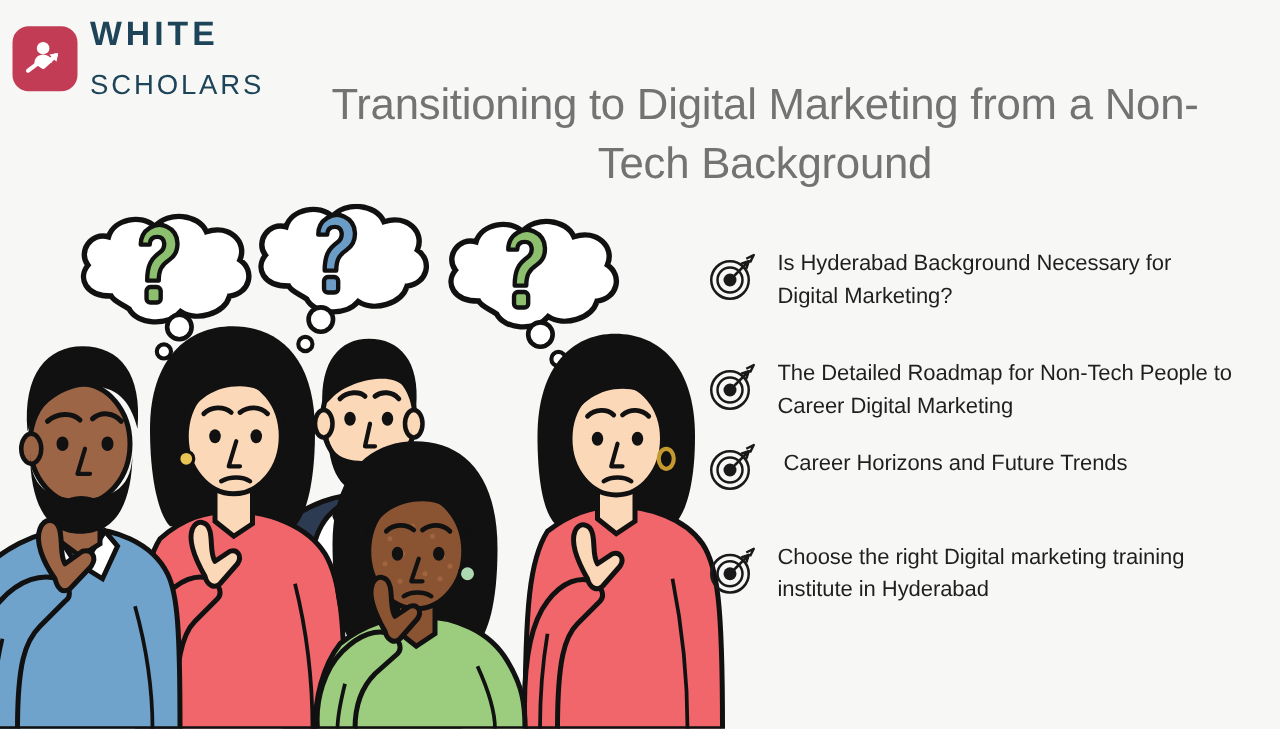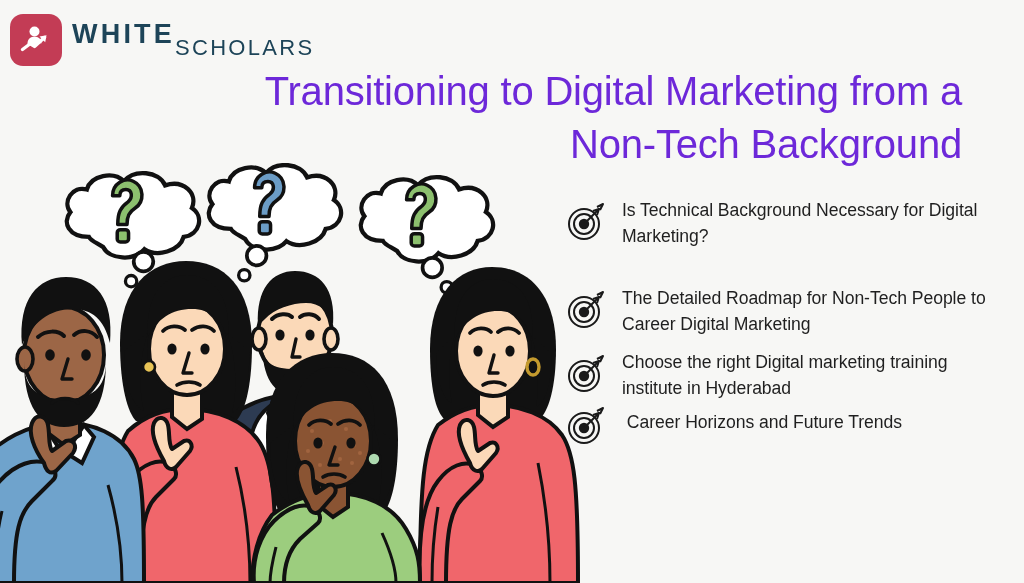--- a/index.html
+++ b/index.html
@@ -29,21 +29,21 @@
     height: 52px;
     border-radius: 13px;
     background: #c33c55;
     display: flex;
     align-items: center;
     justify-content: center;
     flex: none;
   }
   #logo-words {
     display: flex;
-    flex-direction: row;
+    flex-direction: column;
     line-height: 1;
   }
   .logo-line1 {
     font-size: 27px;
     font-weight: bold;
     letter-spacing: 3.2px;
     color: #1d4458;
   }
   .logo-line2 {
     font-size: 22px;
@@ -52,25 +52,25 @@
     color: #1d4458;
     margin-top: 16px;
   }
 
   
   #page-title {
     position: absolute;
     left: 262px;
     top: 38px;
     width: 700px;
-    text-align: right;
-    font-size: 40px;
+    text-align: center;
+    font-size: 35px;
     line-height: 1.33;
     font-weight: normal;
-    color: #6d28d9;
+    color: #737373;
     letter-spacing: -0.2px;
   }
 
   
   #illustration {
     position: absolute;
     left: 0;
     bottom: 0;
     width: 580px;
     height: 420px;
@@ -385,58 +385,58 @@
     <span class="bullet-icon">
       <svg width="40" height="40" viewBox="0 0 40 40">
         <circle cx="18" cy="22" r="15" fill="none" stroke="#1a1a1a" stroke-width="2"></circle>
         <circle cx="18" cy="22" r="10" fill="none" stroke="#1a1a1a" stroke-width="2"></circle>
         <circle cx="18" cy="22" r="5.2" fill="#1a1a1a"></circle>
         <path d="M19 21 L33 7" stroke="#1a1a1a" stroke-width="2" stroke-linecap="round"></path>
         <path d="M27 9 L33 7 L31 13" fill="none" stroke="#1a1a1a" stroke-width="2" stroke-linejoin="round"></path>
         <path d="M31 5 L37 2 L34 8" fill="none" stroke="#1a1a1a" stroke-width="2" stroke-linejoin="round"></path>
       </svg>
     </span>
-    <span class="bullet-text">Is Technical Background Necessary for Digital Marketing?</span>
+    <span class="bullet-text">Is Hyderabad Background Necessary for Digital Marketing?</span>
   </div>
 
   <div class="bullet-row" id="row-1">
     <span class="bullet-icon">
       <svg width="40" height="40" viewBox="0 0 40 40">
         <circle cx="18" cy="22" r="15" fill="none" stroke="#1a1a1a" stroke-width="2"></circle>
         <circle cx="18" cy="22" r="10" fill="none" stroke="#1a1a1a" stroke-width="2"></circle>
         <circle cx="18" cy="22" r="5.2" fill="#1a1a1a"></circle>
         <path d="M19 21 L33 7" stroke="#1a1a1a" stroke-width="2" stroke-linecap="round"></path>
         <path d="M27 9 L33 7 L31 13" fill="none" stroke="#1a1a1a" stroke-width="2" stroke-linejoin="round"></path>
         <path d="M31 5 L37 2 L34 8" fill="none" stroke="#1a1a1a" stroke-width="2" stroke-linejoin="round"></path>
       </svg>
     </span>
     <span class="bullet-text">The Detailed Roadmap for Non-Tech People to Career Digital Marketing</span>
   </div>
 
+  <div class="bullet-row" id="row-2">
+    <span class="bullet-icon">
+      <svg width="40" height="40" viewBox="0 0 40 40">
+        <circle cx="18" cy="22" r="15" fill="none" stroke="#1a1a1a" stroke-width="2"></circle>
+        <circle cx="18" cy="22" r="10" fill="none" stroke="#1a1a1a" stroke-width="2"></circle>
+        <circle cx="18" cy="22" r="5.2" fill="#1a1a1a"></circle>
+        <path d="M19 21 L33 7" stroke="#1a1a1a" stroke-width="2" stroke-linecap="round"></path>
+        <path d="M27 9 L33 7 L31 13" fill="none" stroke="#1a1a1a" stroke-width="2" stroke-linejoin="round"></path>
+        <path d="M31 5 L37 2 L34 8" fill="none" stroke="#1a1a1a" stroke-width="2" stroke-linejoin="round"></path>
+      </svg>
+    </span>
+    <span class="bullet-text"> Career Horizons and Future Trends</span>
+  </div>
+
   <div class="bullet-row" id="row-3">
     <span class="bullet-icon">
       <svg width="40" height="40" viewBox="0 0 40 40">
         <circle cx="18" cy="22" r="15" fill="none" stroke="#1a1a1a" stroke-width="2"></circle>
         <circle cx="18" cy="22" r="10" fill="none" stroke="#1a1a1a" stroke-width="2"></circle>
         <circle cx="18" cy="22" r="5.2" fill="#1a1a1a"></circle>
         <path d="M19 21 L33 7" stroke="#1a1a1a" stroke-width="2" stroke-linecap="round"></path>
         <path d="M27 9 L33 7 L31 13" fill="none" stroke="#1a1a1a" stroke-width="2" stroke-linejoin="round"></path>
         <path d="M31 5 L37 2 L34 8" fill="none" stroke="#1a1a1a" stroke-width="2" stroke-linejoin="round"></path>
       </svg>
     </span>
     <span class="bullet-text">Choose the right Digital marketing training institute in Hyderabad</span>
   </div>
 
-  <div class="bullet-row" id="row-2">
-    <span class="bullet-icon">
-      <svg width="40" height="40" viewBox="0 0 40 40">
-        <circle cx="18" cy="22" r="15" fill="none" stroke="#1a1a1a" stroke-width="2"></circle>
-        <circle cx="18" cy="22" r="10" fill="none" stroke="#1a1a1a" stroke-width="2"></circle>
-        <circle cx="18" cy="22" r="5.2" fill="#1a1a1a"></circle>
-        <path d="M19 21 L33 7" stroke="#1a1a1a" stroke-width="2" stroke-linecap="round"></path>
-        <path d="M27 9 L33 7 L31 13" fill="none" stroke="#1a1a1a" stroke-width="2" stroke-linejoin="round"></path>
-        <path d="M31 5 L37 2 L34 8" fill="none" stroke="#1a1a1a" stroke-width="2" stroke-linejoin="round"></path>
-      </svg>
-    </span>
-    <span class="bullet-text"> Career Horizons and Future Trends</span>
-  </div>
-
 </div>
 
 </body></html>

